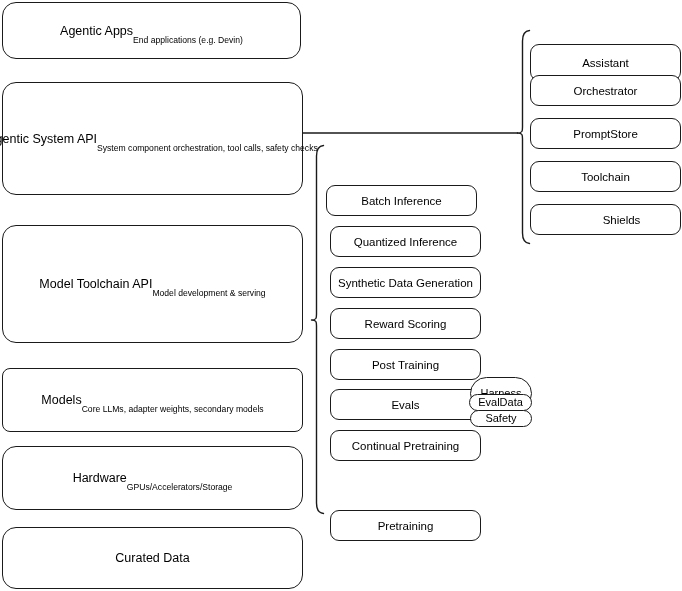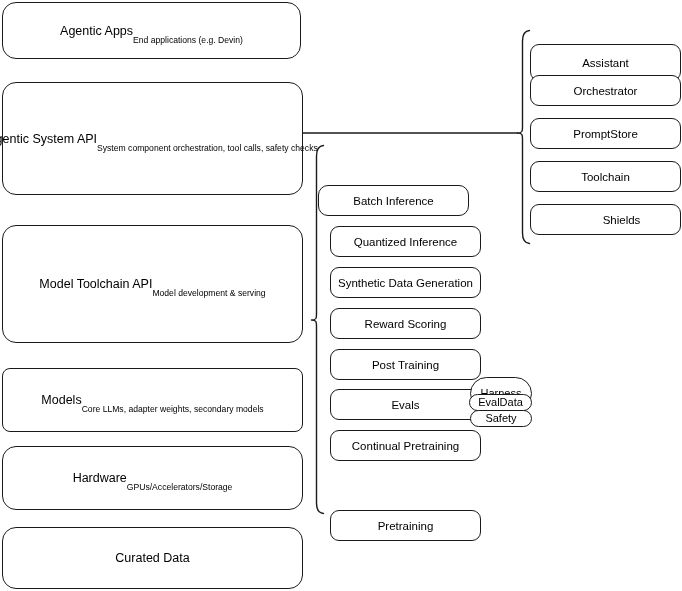--- a/index.html
+++ b/index.html
@@ -132,21 +132,21 @@
   <div class="box" style="left:2px; top:446px; width:301px; height:64px;">
     <div class="title">Hardware</div>
     <div class="subtitle">GPUs/Accelerators/Storage</div>
   </div>
 
   <div class="box" style="left:2px; top:527px; width:301px; height:62px;">
     <div class="title">Curated Data</div>
   </div>
 
 
-  <div class="stack-box" style="left:318px; top:185px; width:151px; height:31px;border-radius:10px;">Batch Inference</div>
+  <div class="stack-box" style="left:326px; top:185px; width:151px; height:31px;">Batch Inference</div>
 
   <div class="stack-box" style="left:330px; top:226px; width:151px; height:31px;">Quantized Inference</div>
 
   <div class="stack-box" style="left:330px; top:267px; width:151px; height:31px;">Synthetic Data Generation</div>
 
   <div class="stack-box" style="left:330px; top:308px; width:151px; height:31px;">Reward Scoring</div>
 
   <div class="stack-box" style="left:330px; top:349px; width:151px; height:31px;">Post Training</div>
 
   <div class="stack-box" style="left:330px; top:389px; width:151px; height:31px;">Evals</div>

